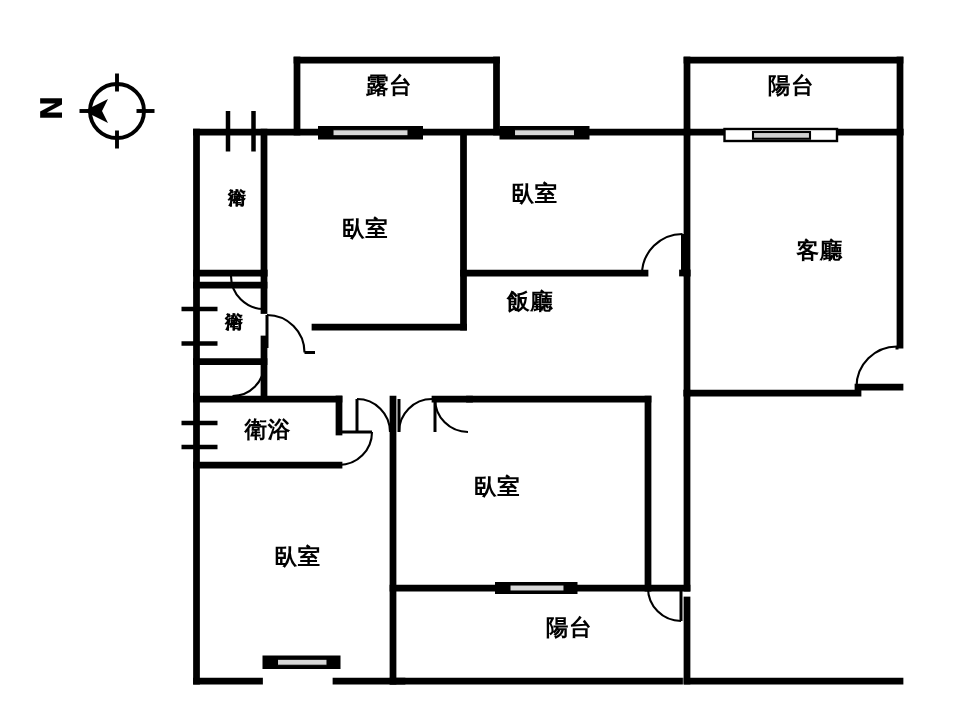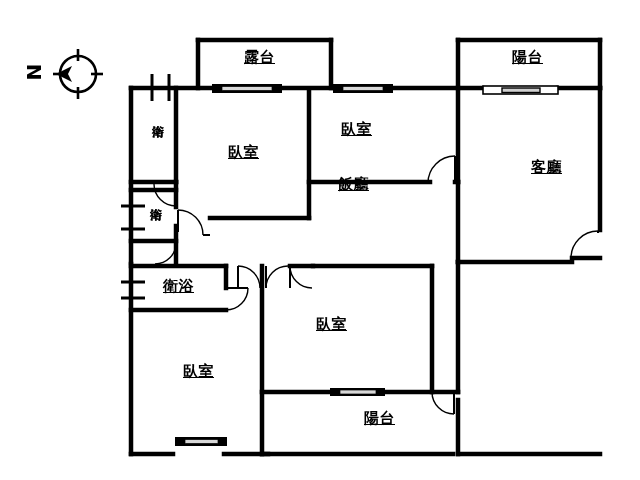--- a/index.html
+++ b/index.html
@@ -26,21 +26,20 @@
     display: block;
   }
   .room-label {
     position: absolute;
     font-family: "DejaVu Sans", sans-serif;
     font-weight: bold;
     color: #000000;
     white-space: nowrap;
     line-height: 1.05;
     letter-spacing: 0.5px;
-    text-decoration: underline;
   }
   .label-h {
     font-size: 15px;
   }
   .label-v {
     font-size: 12px;
     writing-mode: vertical-rl;
     text-orientation: upright;
     letter-spacing: 0px;
     line-height: 1;
@@ -235,21 +234,21 @@
   <div class="room-label label-h" style="left:512px; top:50px;">陽台</div>
 
   <div class="room-label label-v" style="left:152px; top:115px;">衛浴</div>
 
   <div class="room-label label-h" style="left:228px; top:145px;">臥室</div>
 
   <div class="room-label label-h" style="left:341px; top:122px;">臥室</div>
 
   <div class="room-label label-h" style="left:531px; top:160px;">客廳</div>
 
-  <div class="room-label label-h" style="left:338px; top:177px;">飯廳</div>
+  <div class="room-label label-h" style="left:338px; top:194px;">飯廳</div>
 
   <div class="room-label label-v" style="left:150px; top:198px;">衛浴</div>
 
   <div class="room-label label-h" style="left:163px; top:279px;">衛浴</div>
 
   <div class="room-label label-h" style="left:183px; top:364px;">臥室</div>
 
   <div class="room-label label-h" style="left:316px; top:317px;">臥室</div>
 
   <div class="room-label label-h" style="left:364px; top:411px;">陽台</div>

